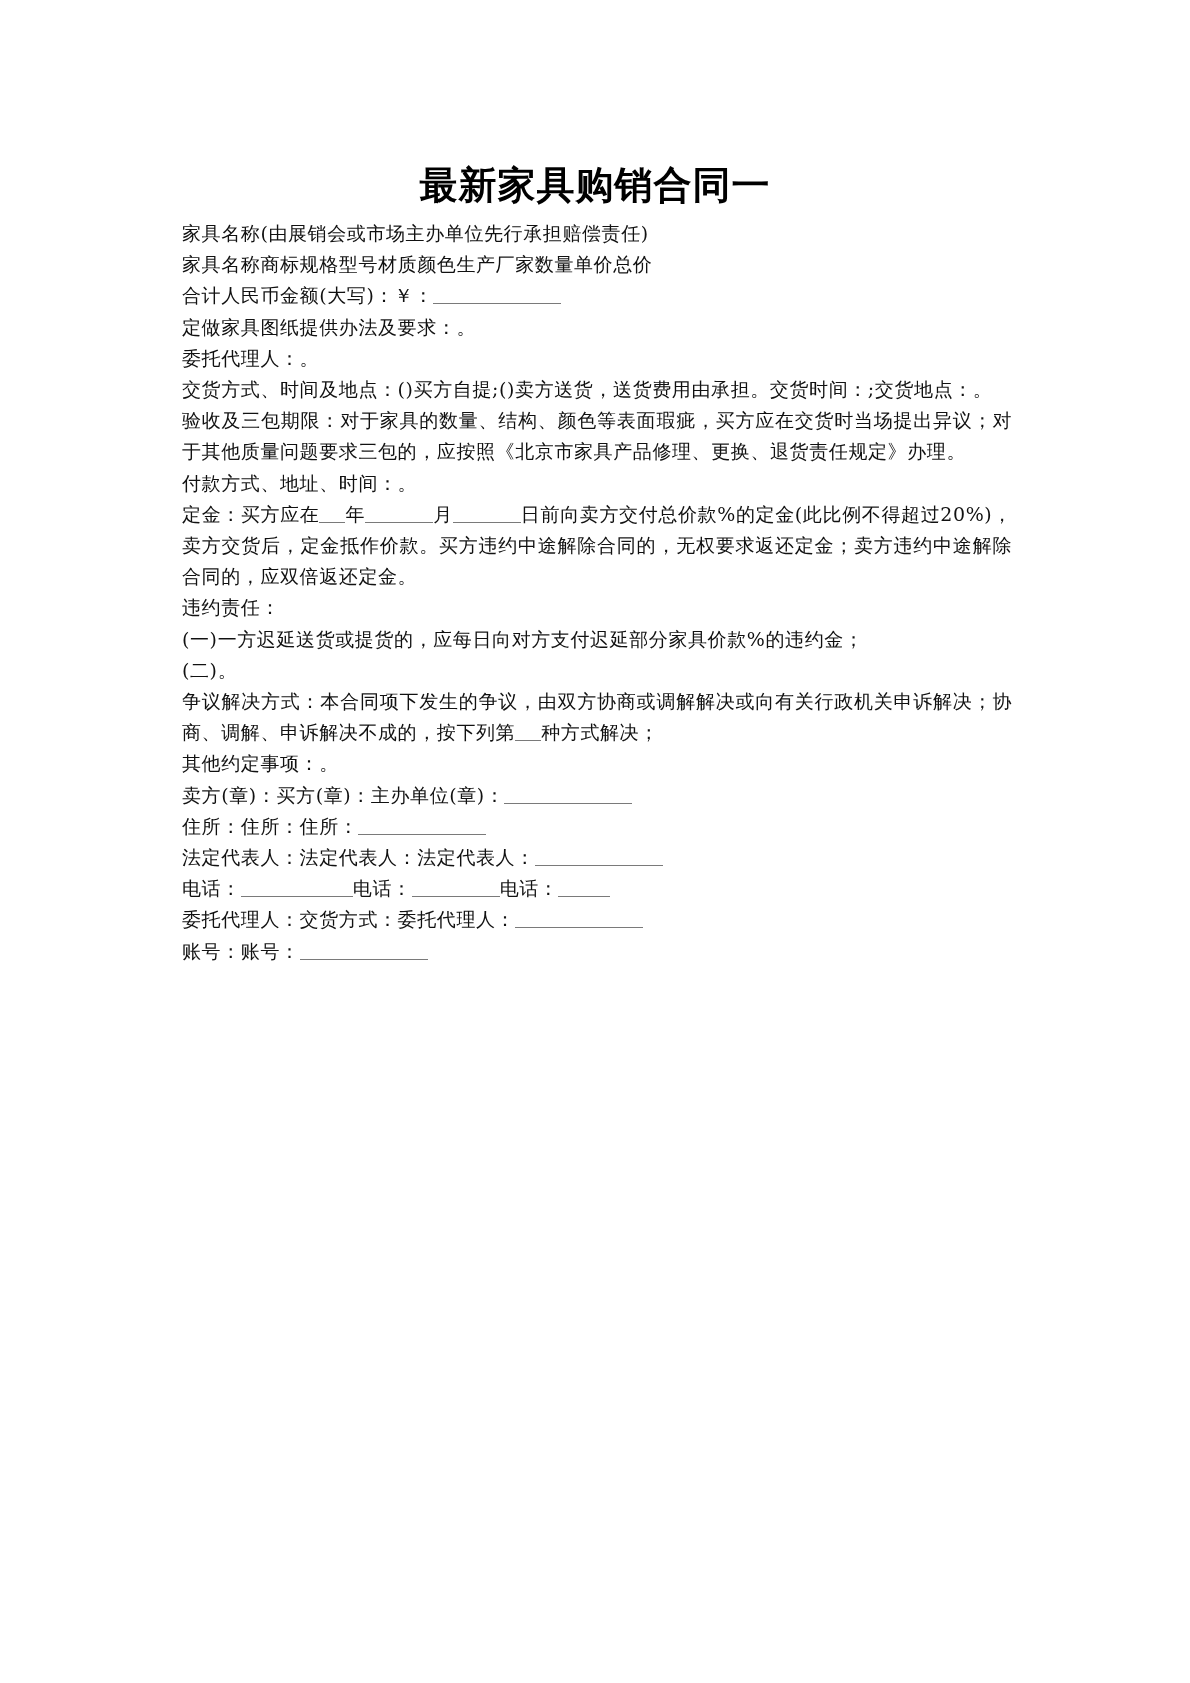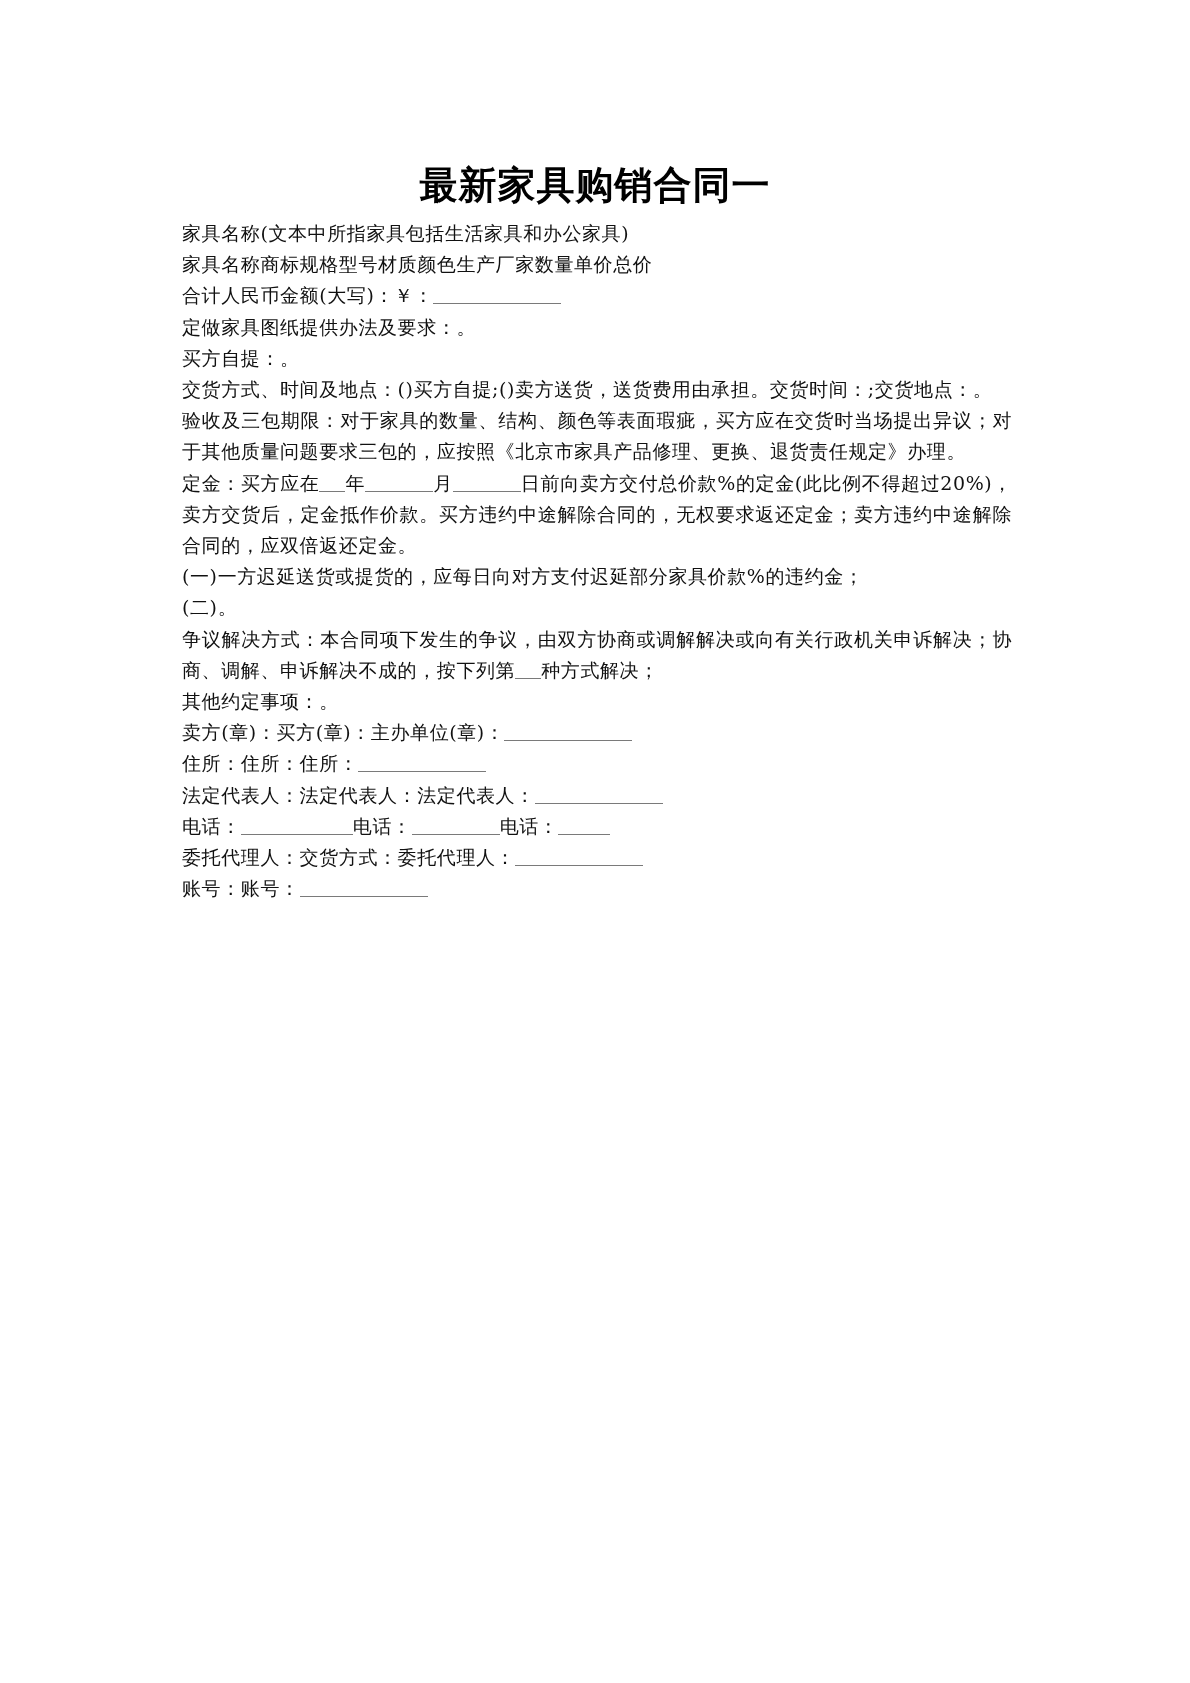--- a/index.html
+++ b/index.html
@@ -67,28 +67,30 @@
   </style>
 </head>
 <body>
 
 <div class="page">
 
   <div class="title">最新家具购销合同一</div>
 
   <div class="body-text">
 
-    <p class="para">家具名称(文本中所指家具包括生活家具和办公家具)</p>
+    <p class="para">家具名称(由展销会或市场主办单位先行承担赔偿责任)</p>
     <p class="para">家具名称商标规格型号材质颜色生产厂家数量单价总价</p>
     <p class="para"><span>合计人民币金额(大写)：￥：</span><span class="blank b-lg"></span></p>
     <p class="para">定做家具图纸提供办法及要求：。</p>
-    <p class="para">买方自提：。</p>
+    <p class="para">委托代理人：。</p>
     <p class="para">交货方式、时间及地点：()买方自提;()卖方送货，送货费用由承担。交货时间：;交货地点：。</p>
     <p class="para">验收及三包期限：对于家具的数量、结构、颜色等表面瑕疵，买方应在交货时当场提出异议；对于其他质量问题要求三包的，应按照《北京市家具产品修理、更换、退货责任规定》办理。</p>
+    <p class="para">付款方式、地址、时间：。</p>
     <p class="para"><span>定金：买方应在</span><span class="blank b-mini"></span><span>年</span><span class="blank b-mid"></span><span>月</span><span class="blank b-mid"></span><span>日前向卖方交付总价款%的定金(此比例不得超过20%)，卖方交货后，定金抵作价款。买方违约中途解除合同的，无权要求返还定金；卖方违约中途解除合同的，应双倍返还定金。</span></p>
+    <p class="para">违约责任：</p>
     <p class="para">(一)一方迟延送货或提货的，应每日向对方支付迟延部分家具价款%的违约金；</p>
     <p class="para">(二)。</p>
     <p class="para"><span>争议解决方式：本合同项下发生的争议，由双方协商或调解解决或向有关行政机关申诉解决；协商、调解、申诉解决不成的，按下列第</span><span class="blank b-mini"></span><span>种方式解决；</span></p>
     <p class="para">其他约定事项：。</p>
 
     <p class="para"><span>卖方(章)：买方(章)：主办单位(章)：</span><span class="blank b-lg"></span></p>
     <p class="para"><span>住所：住所：住所：</span><span class="blank b-lg"></span></p>
     <p class="para"><span>法定代表人：法定代表人：法定代表人：</span><span class="blank b-lg"></span></p>
     <p class="para"><span>电话：</span><span class="blank b-md"></span><span>电话：</span><span class="blank b-sm"></span><span>电话：</span><span class="blank b-xs"></span></p>
     <p class="para"><span>委托代理人：交货方式：委托代理人：</span><span class="blank b-lg"></span></p>

